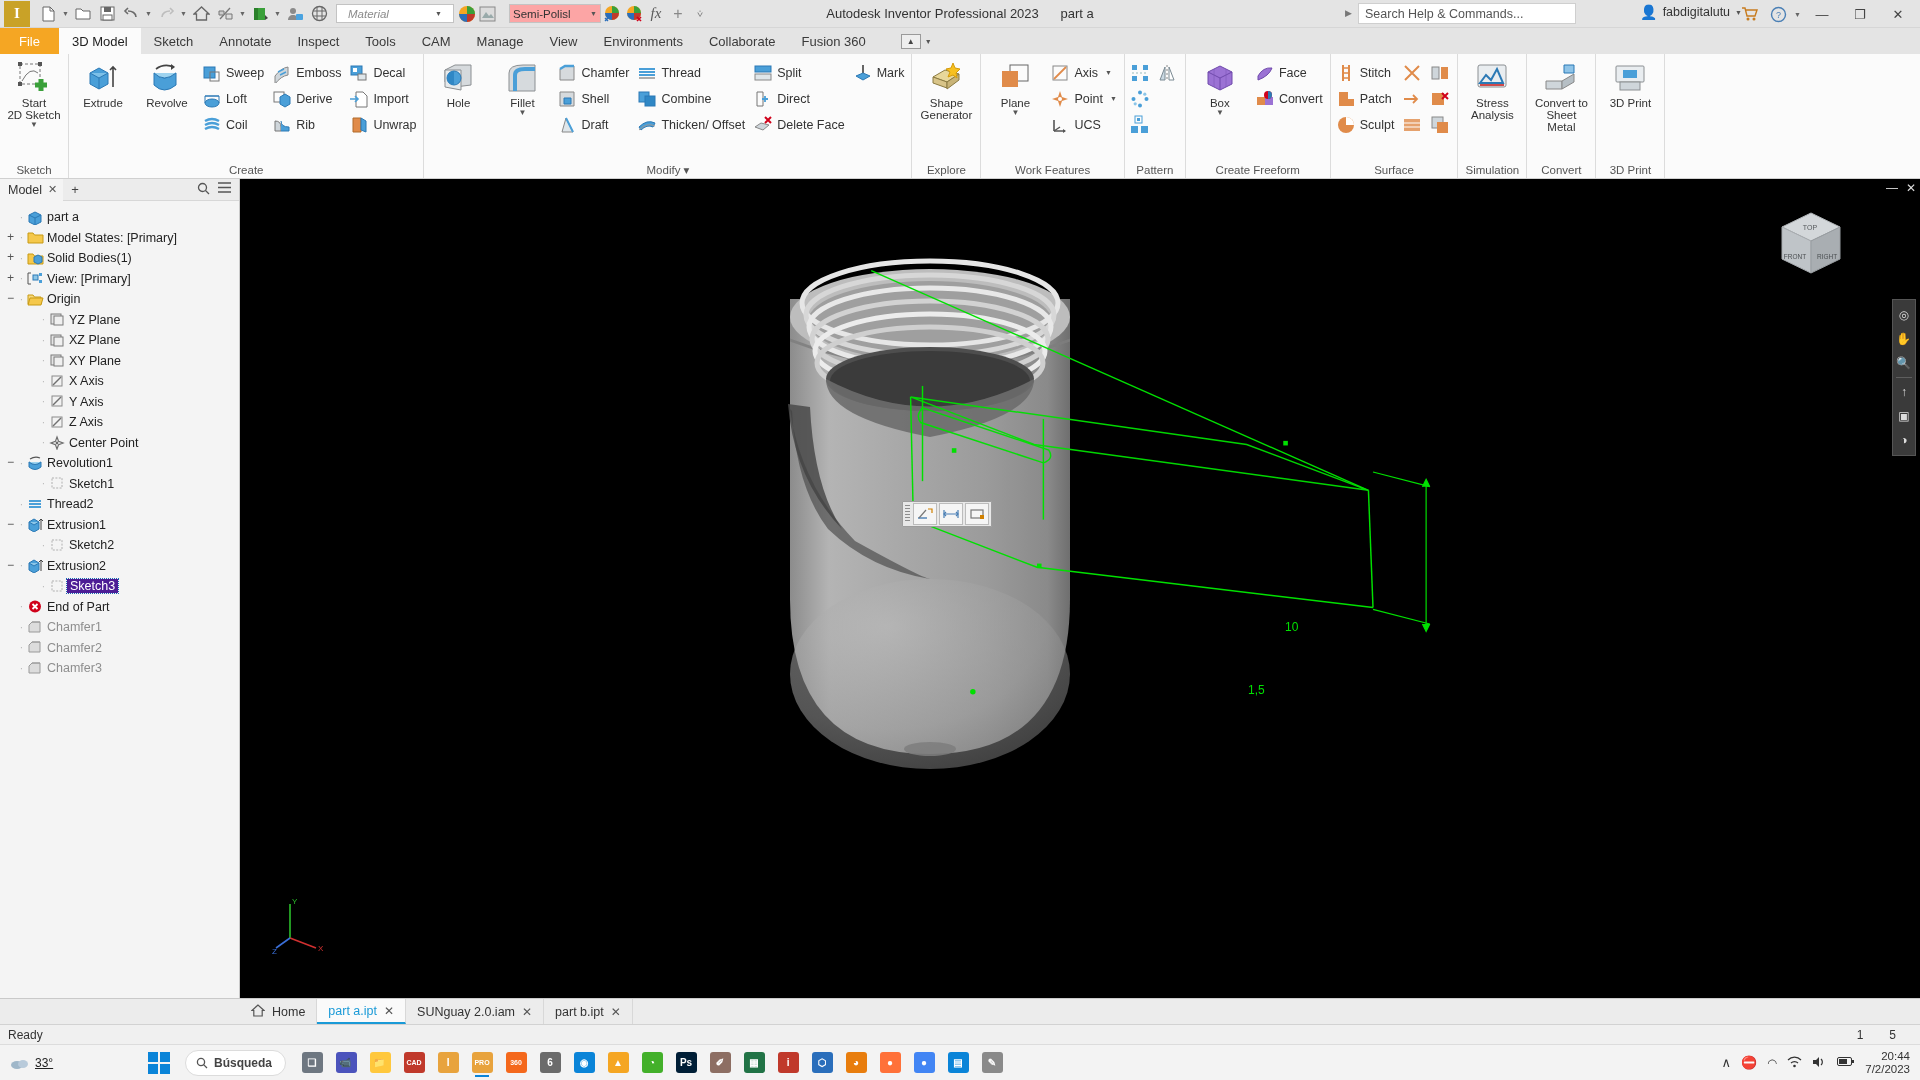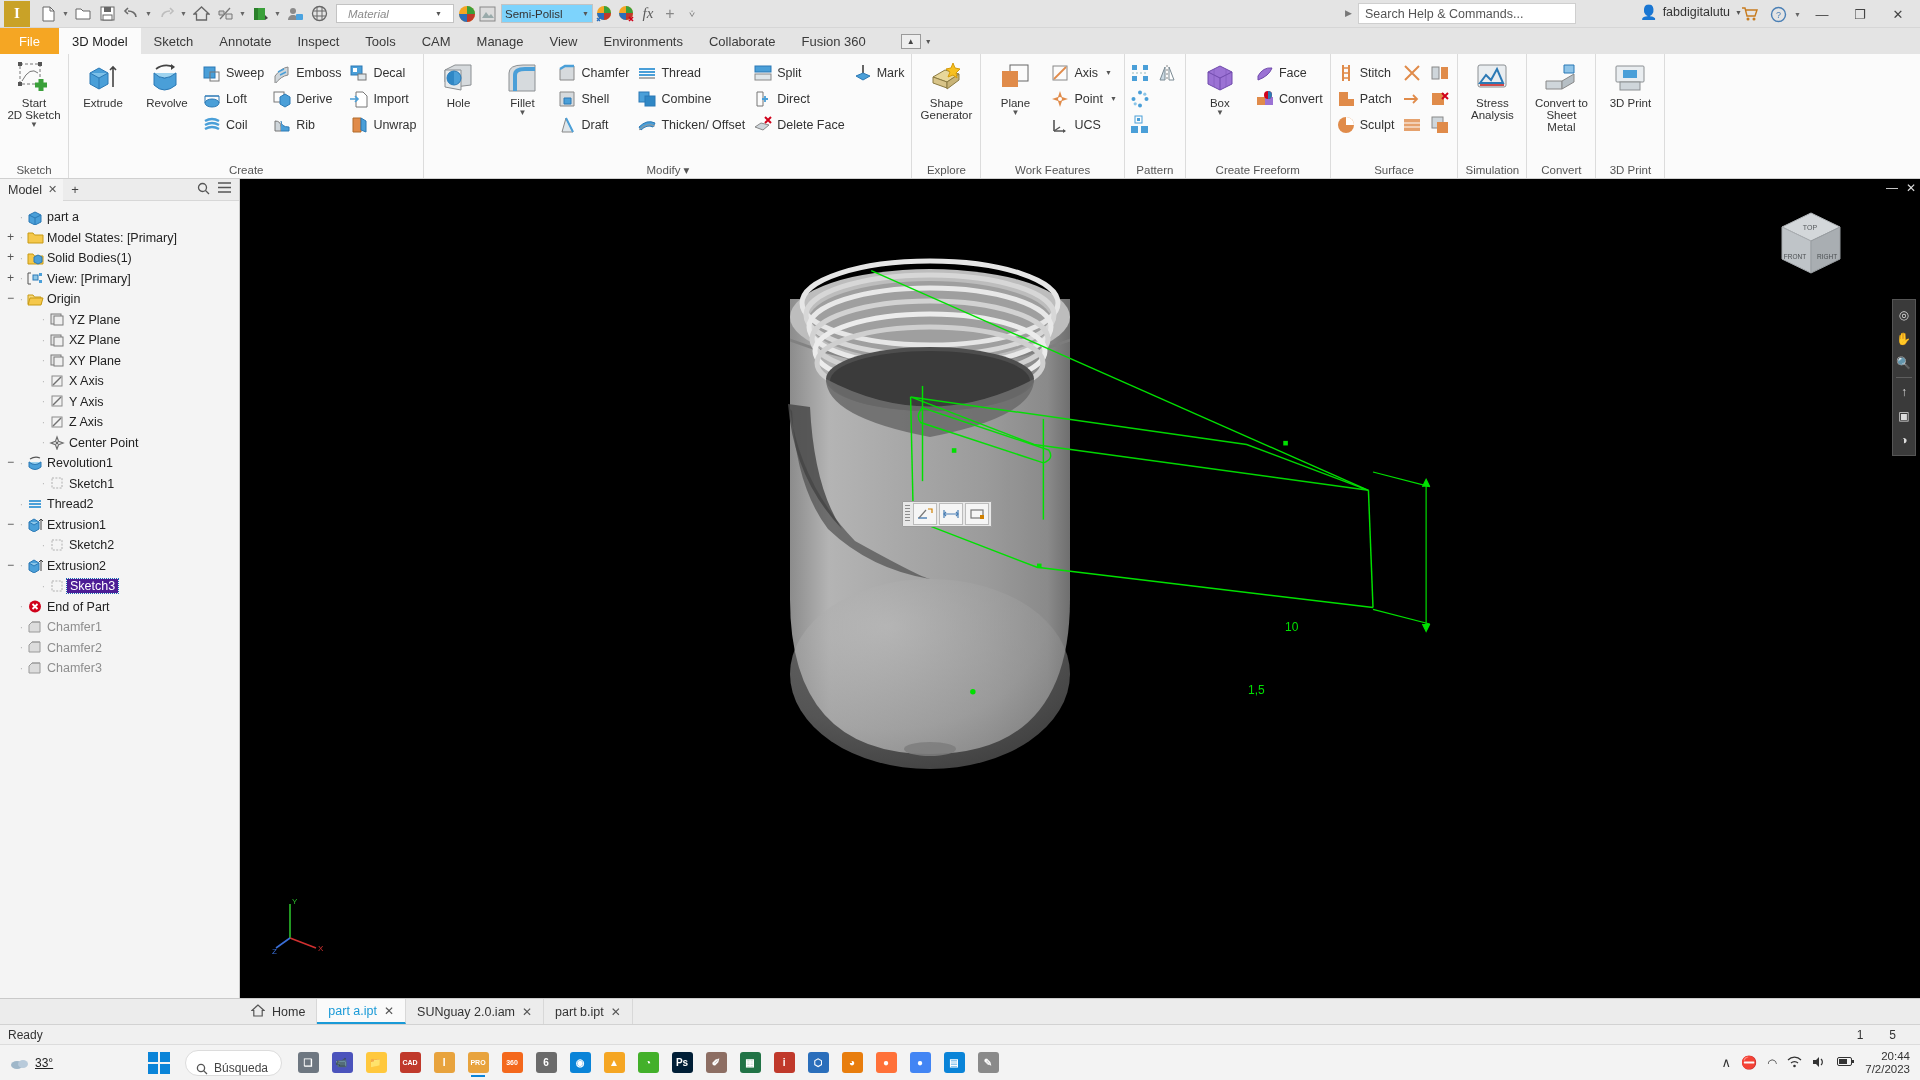--- a/index.html
+++ b/index.html
@@ -31,22 +31,22 @@
     font-size: 13px; color: #5b5b5b; cursor: default;
   }
   .qcaret { font-size: 7px; color: #666; width: 9px; text-align: center; }
   .mat-combo {
     width: 118px; height: 19px; background: #fff; border: 1px solid #c3c3c3;
     display: flex; align-items: center; padding: 0 11px; margin-left: 6px;
     font-size: 11.5px; font-style: italic; color: #8a8a8a;
   }
   .mat-combo .cv { flex: 1; }
   .appear-combo {
-    width: 92px; height: 19px; background: #7dd3fc; border: 1px solid #c3c3c3;
-    display: flex; align-items: center; padding: 0 3px; margin-left: 4px;
+    width: 92px; height: 19px; background: #fca5a5; border: 1px solid #c3c3c3;
+    display: flex; align-items: center; padding: 0 3px; margin-left: 12px;
     font-size: 11.5px; color: #333;
   }
   .appear-combo .cv { flex: 1; overflow: hidden; white-space: nowrap; }
   .title-center {
     position: absolute; left: 0; right: 0; text-align: center;
     font-size: 13px; color: #333; pointer-events: none;
   }
   .title-center .doc { margin-left: 18px; }
   .search-box {
     position: absolute; right: 344px; top: 3px; width: 218px; height: 21px;
@@ -183,23 +183,23 @@
     position: absolute; left: 0; right: 0; bottom: 0; height: 36px;
     background: #f3f3f3; border-top: 1px solid #dcdcdc;
     display: flex; align-items: center;
   }
   .weather { display: flex; align-items: center; gap: 5px; padding-left: 10px; width: 100px; }
   .weather .t { font-size: 12px; color: #222; text-decoration: underline; }
   .tb-center { display: flex; align-items: center; gap: 3px; margin-left: 42px; }
   .winlogo { width: 22px; height: 22px; display: grid; grid-template-columns: 1fr 1fr; grid-template-rows: 1fr 1fr; gap: 2px; }
   .winlogo i { background: #0a84d8; display: block; }
   .tb-search {
-    display: flex; align-items: flex-end; gap: 6px; height: 26px; padding: 0 13px 0 10px;
+    display: flex; align-items: center; gap: 6px; height: 26px; padding: 0 13px 0 10px;
     background: #fff; border: 1px solid #dcdcdc; border-radius: 13px; margin: 0 6px;
-    font-size: 12px; color: #444;
+    font-size: 12px; color: #444; font-weight: bold;
   }
   .tapp { width: 34px; height: 30px; display: flex; align-items: center; justify-content: center;
      position: relative; }
   .tapp .sq { width: 21px; height: 21px; border-radius: 3px; display: flex; align-items: center;
      justify-content: center; font-size: 10px; color: #fff; font-weight: bold; }
   .tapp.active::after { content: ''; position: absolute; bottom: 1px; left: 10px; width: 14px; height: 2px; background: #0a84d8; }
   .tray { margin-left: auto; display: flex; align-items: center; gap: 10px; padding-right: 10px;
      font-size: 11.5px; color: #333; }
   .clock { display: flex; flex-direction: column; align-items: flex-end; line-height: 13px; font-size: 11.5px; }
 </style>
@@ -319,20 +319,24 @@
           <path d="M8 1a7 7 0 017 7H8z" fill="#3aa03a"></path>
           <path d="M8 8h7a7 7 0 01-7 7z" fill="#c0392b"></path>
           <path d="M8 8v7a7 7 0 01-7-7z" fill="#2a6ebb"></path>
           <path d="M11 12l4 4M15 12l-4 4" stroke="#d0021b" stroke-width="1.6"></path>
         </svg>
     </div>
     <div class="qbtn" style="font-style:italic;font-family:'Liberation Serif',serif;font-size:15px">fx</div>
     <div class="qbtn" style="font-size:16px;color:#888">+</div>
     <div class="qbtn" style="font-size:10px;color:#777">⩒</div>
 
+    <div class="title-center">
+      <span>Autodesk Inventor Professional 2023</span>
+      <span class="doc">part a</span>
+    </div>
 
     <span class="search-arrow">▶</span>
     <div class="search-box">
       <span>Search Help &amp; Commands...</span>
     </div>
 
     <div class="user-area">
       <span class="user-icon">👤</span>
       <span>fabdigitalutu</span>
       <span style="font-size:7px;color:#555">▼</span>

